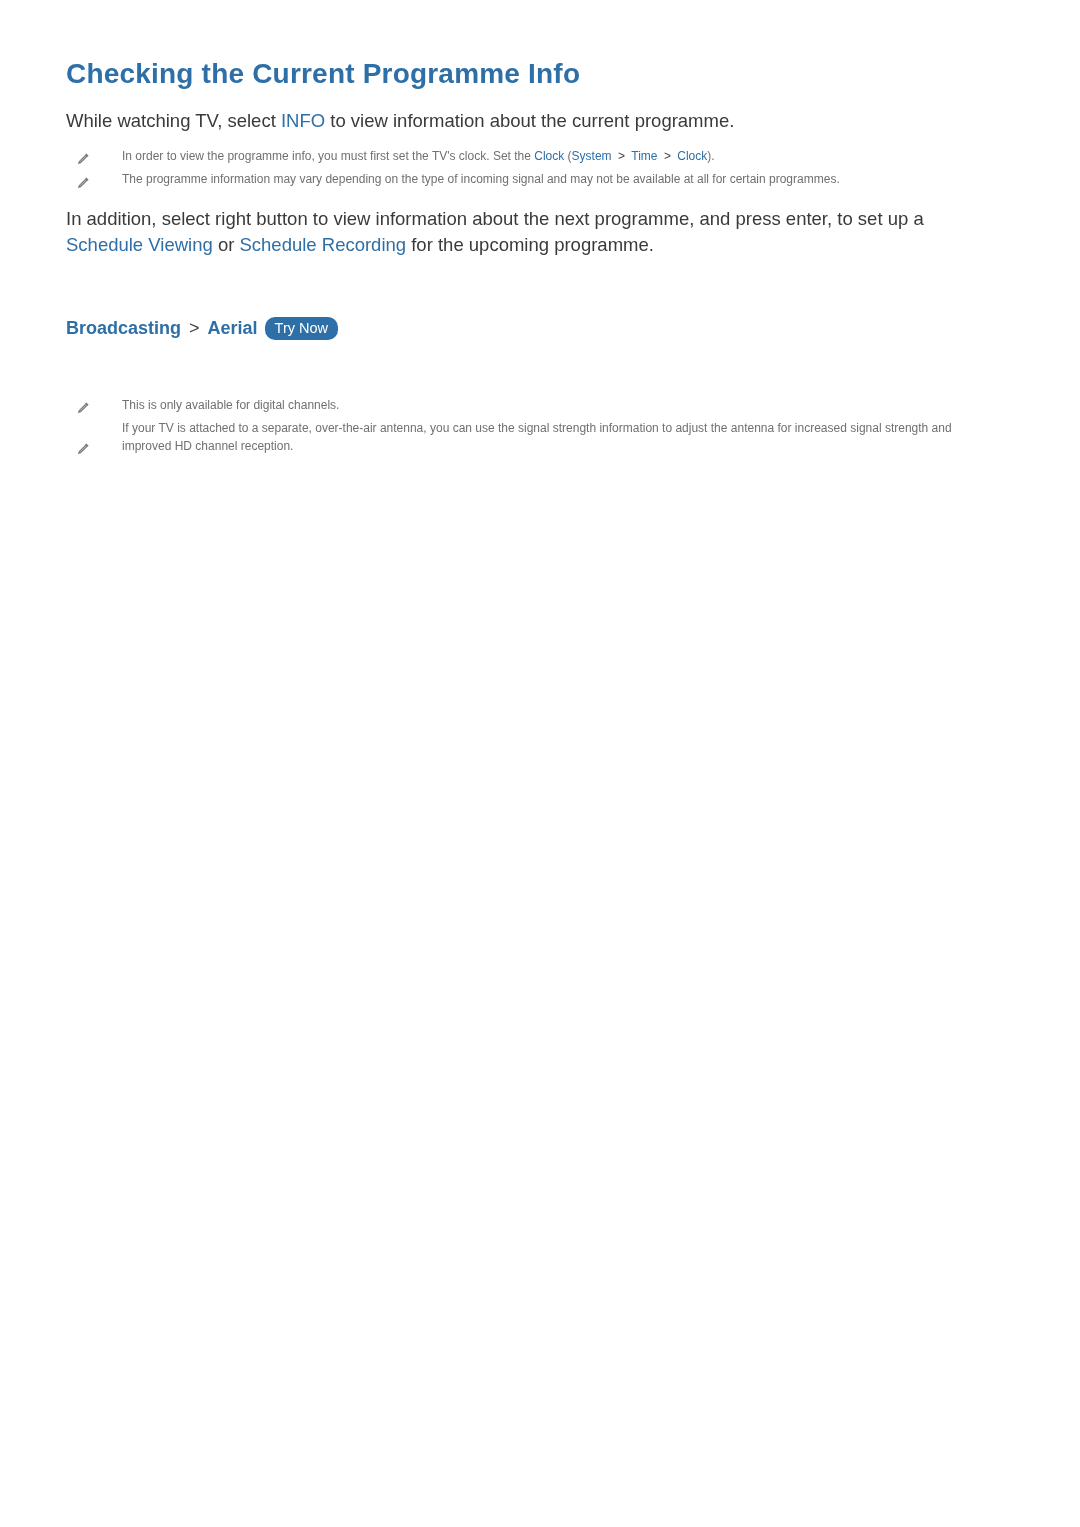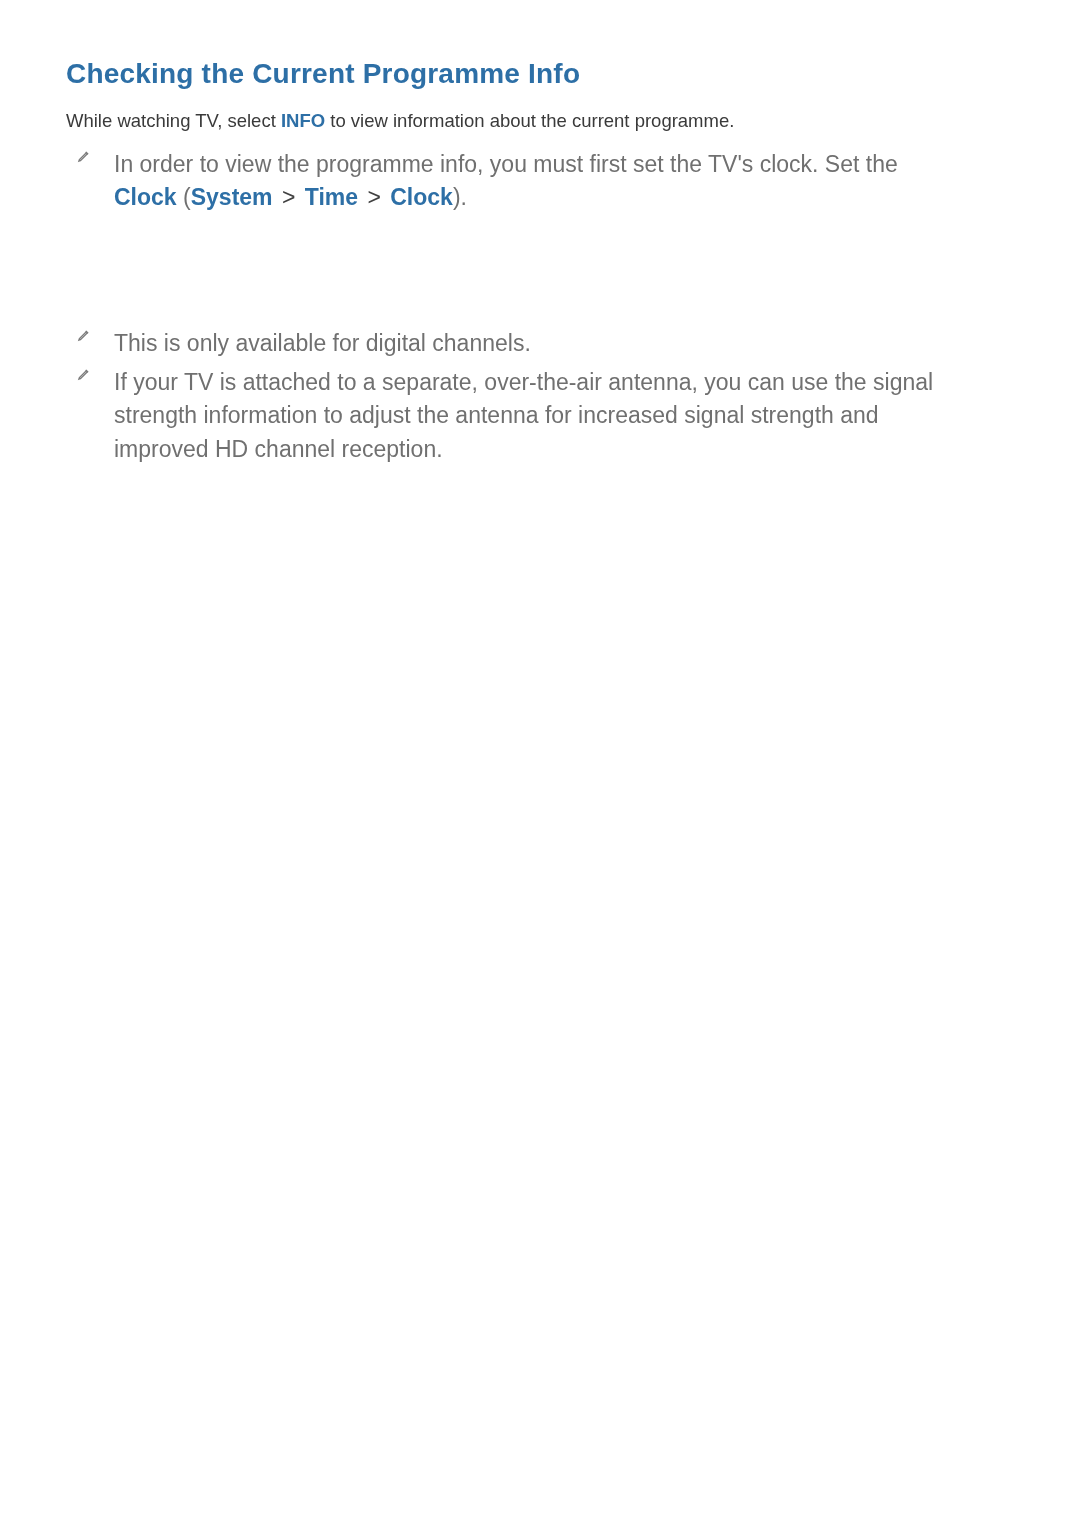--- a/index.html
+++ b/index.html
@@ -24,37 +24,37 @@
     letter-spacing: 0.2px;
   }
   .body-text {
     font-size: 18.5px;
     line-height: 1.45;
     color: #3a3a3a;
     margin: 0 0 10px 0;
   }
   .emph {
     color: #2d6fa6;
-    font-weight: 700;
+    font-weight: 400;
   }
   .path-sep {
     color: #414141;
     font-weight: 400;
     padding: 0 3px;
   }
   .note-list {
     margin: 4px 0 14px 0;
     padding: 0;
   }
   .note-item {
     display: flex;
-    align-items: flex-start;
-    gap: 20px;
+    align-items: flex-end;
+    gap: 28px;
     padding: 3px 0 3px 8px;
-    font-size: 23px;
+    font-size: 12px;
     line-height: 1.45;
     color: #707070;
   }
   .note-item .pencil {
     flex: 0 0 20px;
     display: inline-flex;
     align-items: flex-start;
     justify-content: center;
     padding-top: 1px;
   }
@@ -100,26 +100,42 @@
         <svg viewBox="0 0 24 24" fill="none" stroke="#7a7a7a" stroke-width="2">
           <path d="M3 21l3-1 12-12-2-2L4 18l-1 3z" fill="#d9d9d9"></path>
           <path d="M15 5l4 4"></path>
         </svg>
       </span>
       <div>
         <span>In order to view the programme info, you must first set the TV's clock. Set the </span><span class="emph">Clock</span><span> (</span><span class="emph">System</span><span class="path-sep"> &gt; </span><span class="emph">Time</span><span class="path-sep"> &gt; </span><span class="emph">Clock</span><span>).</span>
       </div>
     </div>
 
+    <div class="note-item">
+      <span class="pencil">
+        <svg viewBox="0 0 24 24" fill="none" stroke="#7a7a7a" stroke-width="2">
+          <path d="M3 21l3-1 12-12-2-2L4 18l-1 3z" fill="#d9d9d9"></path>
+          <path d="M15 5l4 4"></path>
+        </svg>
+      </span>
+      <div>The programme information may vary depending on the type of incoming signal and may not be available at all for certain programmes.</div>
+    </div>
   </div>
 
+  <p class="body-text">
+    <span>In addition, select right button to view information about the next programme, and press enter, to set up a </span><span class="emph">Schedule Viewing</span><span> or </span><span class="emph">Schedule Recording</span><span> for the upcoming programme.</span>
+  </p>
 
   <div class="section-gap"></div>
 
 
+  <p class="breadcrumb">
+    <span class="emph">Broadcasting</span><span class="path-sep"> &gt; </span><span class="emph">Aerial</span>
+    <span class="pill">Try Now</span>
+  </p>
 
 
   <div class="section-gap-s"></div>
 
 
 
 
   <div class="note-list">
     <div class="note-item">
       <span class="pencil">

